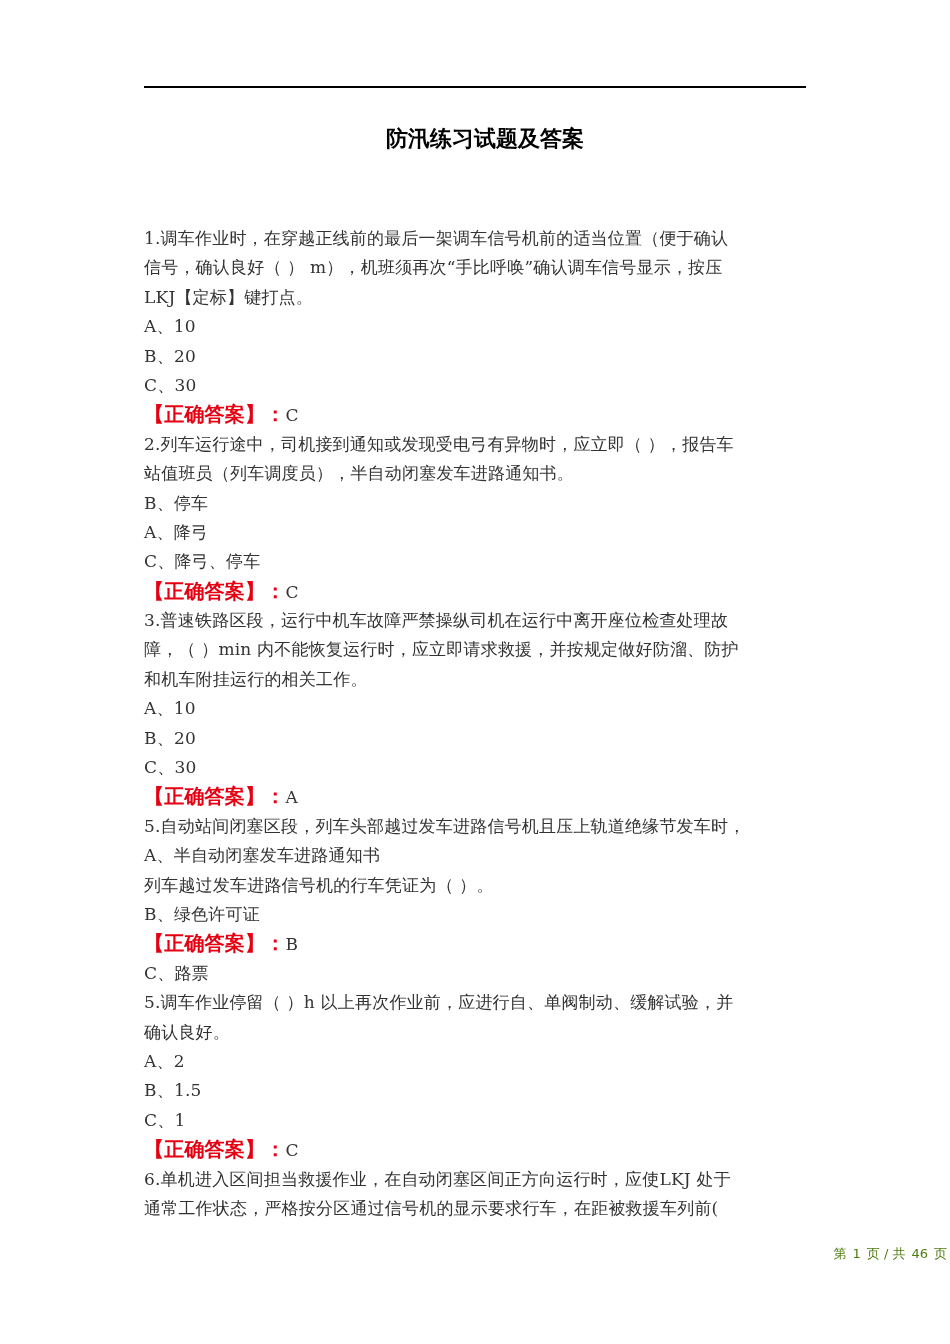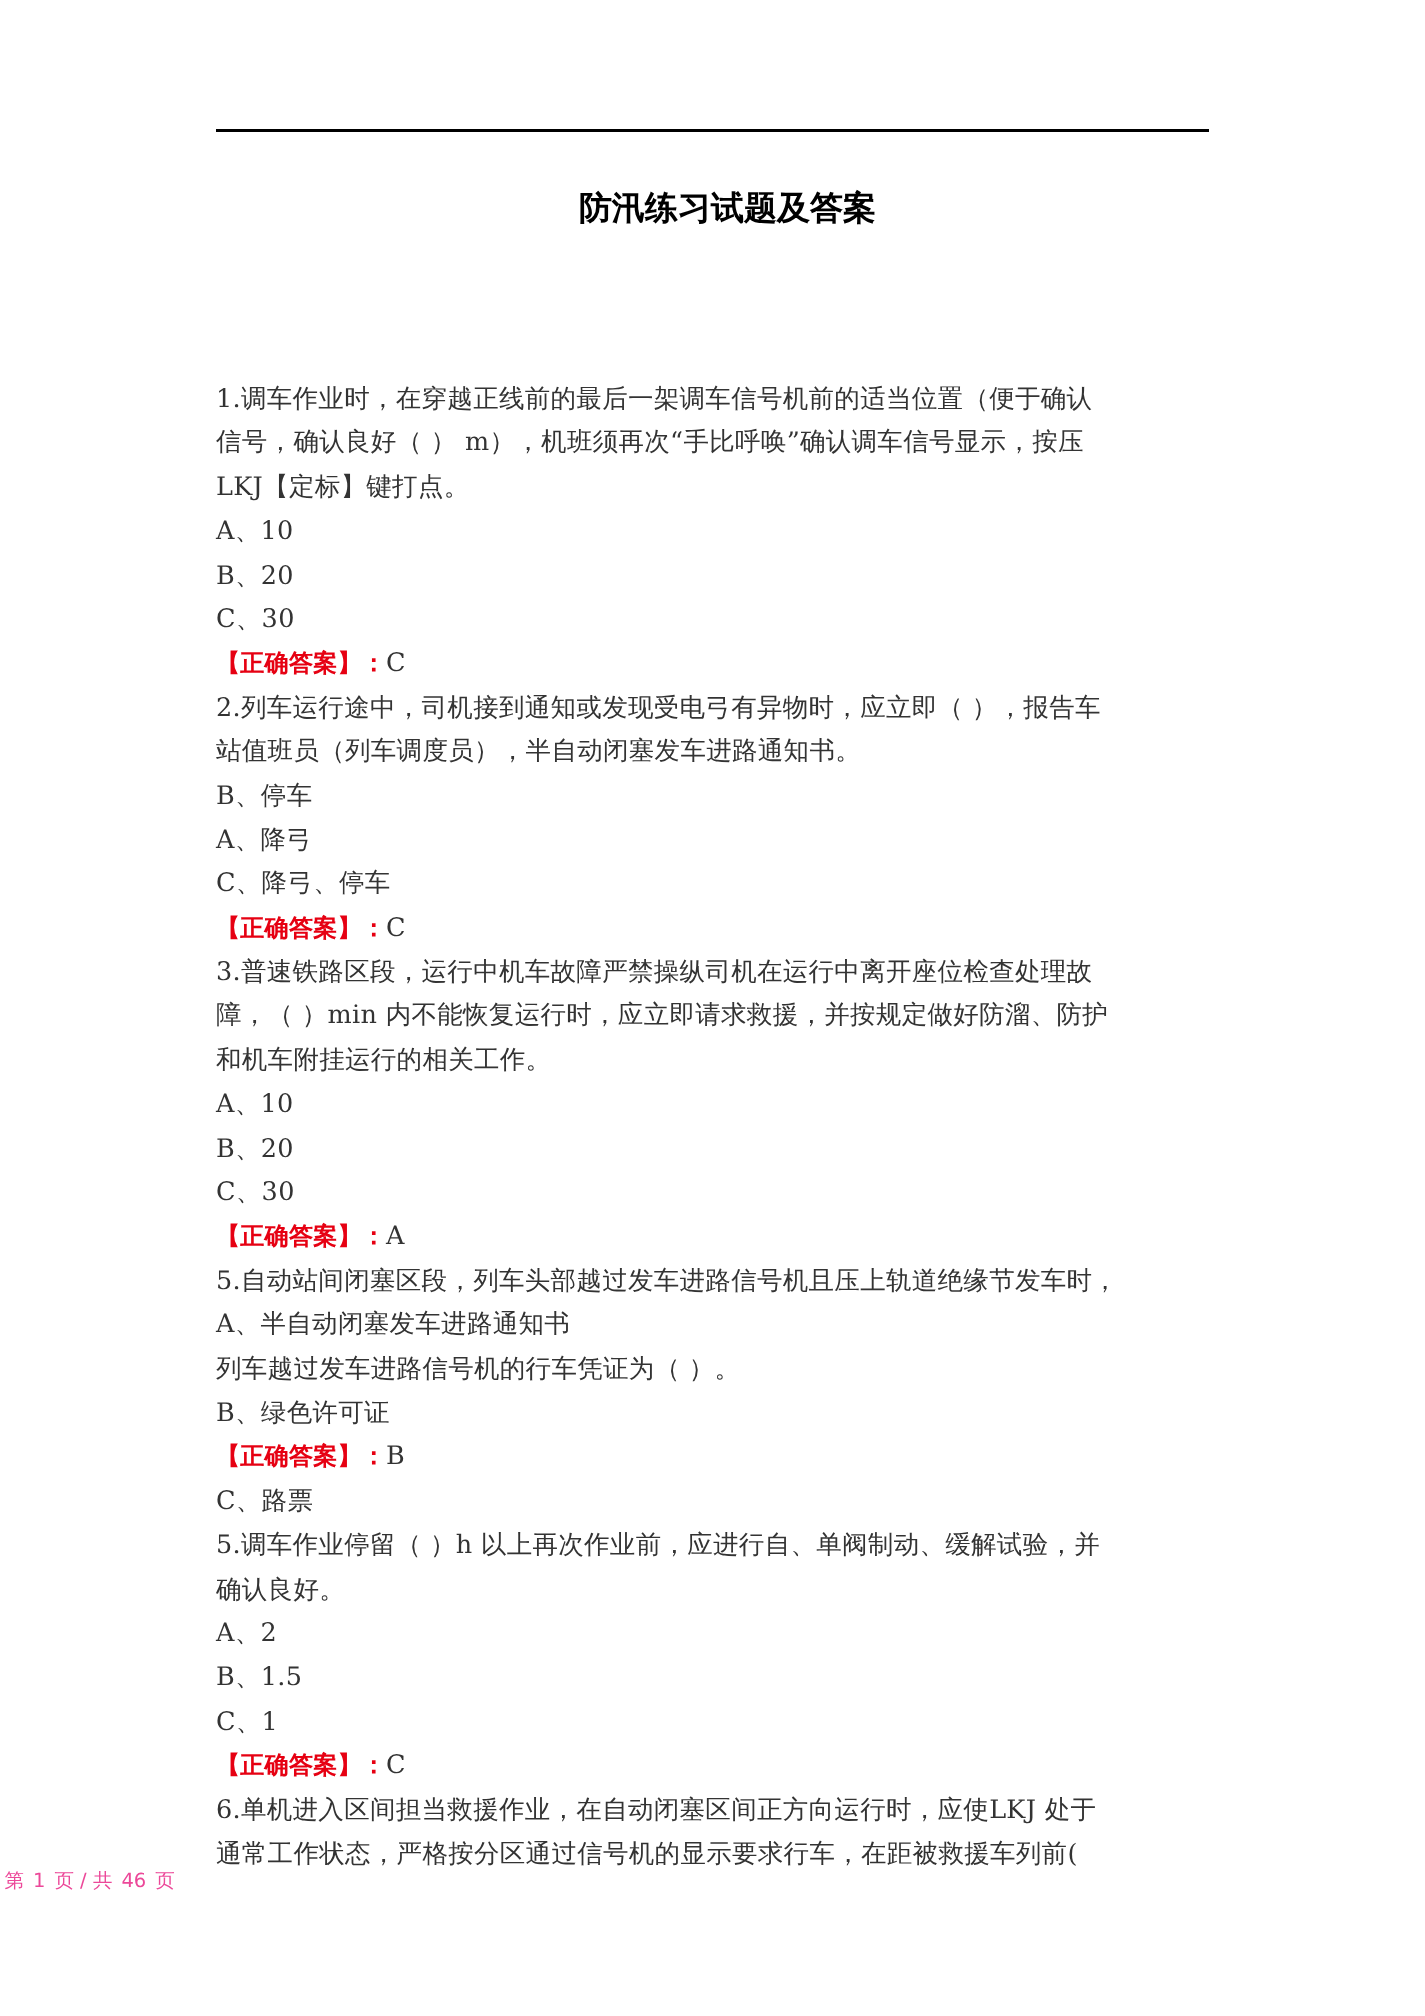--- a/index.html
+++ b/index.html
@@ -3,27 +3,27 @@
 <meta charset="utf-8">
 <style>
   html, body { margin: 0; padding: 0; background: #ffffff; }
   body { width: 950px; height: 1344px; position: relative; overflow: hidden;
          font-family: "DejaVu Serif", "Liberation Serif", serif; color: #333333; }
   .rule { position: absolute; left: 144px; top: 86px; width: 662px; height: 0;
           border-top: 2px solid #000000; }
   .title { position: absolute; left: 0; width: 950px; top: 124px; text-align: center;
            font-family: "DejaVu Serif", "Liberation Serif", serif; font-weight: bold;
            font-size: 22px; color: #000000; letter-spacing: 0px; margin-left: 10px; }
-  .content { position: absolute; left: 144px; top: 252px; width: 664px; }
+  .content { position: absolute; left: 144px; top: 224px; width: 664px; }
   .line { font-size: 17px; line-height: 29.4px; height: 29.4px; white-space: nowrap;
           color: #333333; letter-spacing: 0.2px; }
-  .answer-label { color: #e60012; font-weight: bold; font-family: Liberation Sans, sans-serif; font-size: 16px; }
+  .answer-label { color: #e60012; font-weight: bold; font-family: Liberation Sans, sans-serif; font-size: 20px; }
   .answer-value { color: #333333; }
-  .footer { position: absolute; left: 0; width: 950px; top: 1245px; text-align: left;
-            font-size: 13px; color: #ec4899; font-family: "DejaVu Sans", "Liberation Sans", sans-serif; }
+  .footer { position: absolute; left: 0; width: 950px; top: 1245px; text-align: right;
+            font-size: 13px; color: #4d7c0f; font-family: "DejaVu Sans", "Liberation Sans", sans-serif; }
   .footer span { margin: 0 3px; }
 </style>
 </head>
 <body>
 
 <div class="rule"></div>
 <div class="title">防汛练习试题及答案</div>
 
 <div class="content">
 

